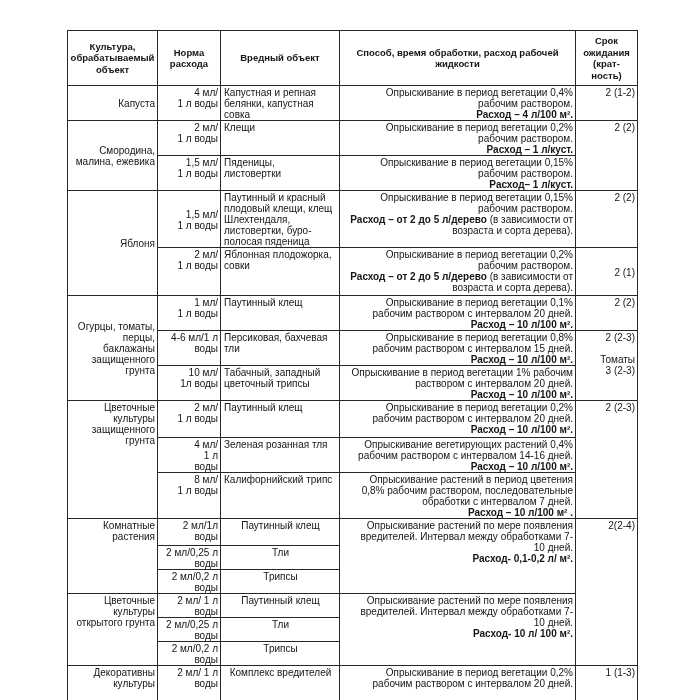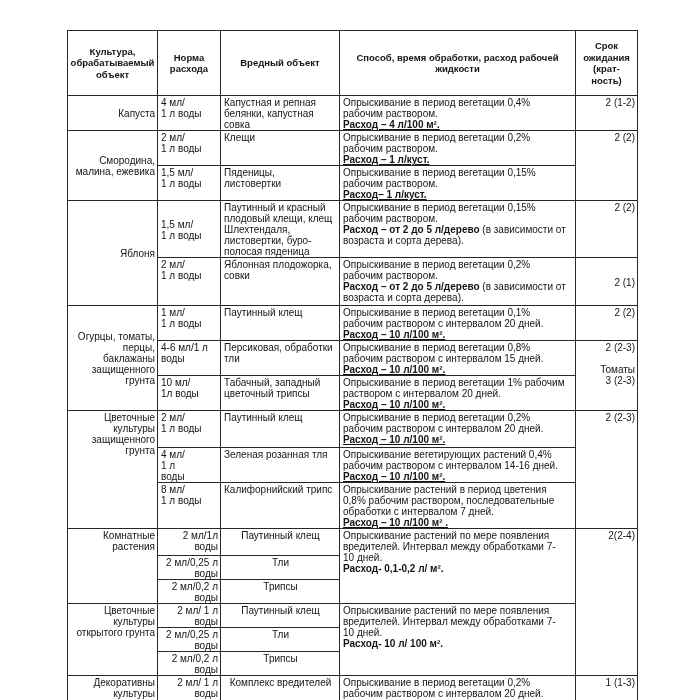--- a/index.html
+++ b/index.html
@@ -2,45 +2,45 @@
 <html><head>
 <meta charset="utf-8">
 <style>
   html,body{margin:0;padding:0;background:#ffffff;}
   body{width:700px;height:700px;position:relative;font-family:"Liberation Sans",sans-serif;color:#151515;}
   table{position:absolute;left:67px;top:30px;width:570px;border-collapse:collapse;table-layout:fixed;background:#fff;}
   td,th{border:1.5px solid #272727;overflow:hidden;vertical-align:top;white-space:pre-line;
         font-size:10px;line-height:11px;padding:1px 2px 0 3px;}
   th{font-weight:bold;text-align:center;vertical-align:middle;font-size:9.5px;line-height:11.5px;padding:1px;}
   .c-culture{text-align:right;}
-  .c-rate{text-align:left;}
+  .c-rate{text-align:right;}
   .c-rate.left{text-align:right;}
   .c-pest{text-align:left;}
   .c-pest.center{text-align:center;}
-  .c-method{text-align:left;}
+  .c-method{text-align:right;}
   .c-wait{text-align:right;}
   .v-mid{vertical-align:middle;}
   .m{display:block;}
   .rashod{font-weight:bold;}
-  .u{text-decoration:underline;}
+  .u{}
 </style>
 </head>
 <body>
 
 <table>
   <colgroup>
     <col style="width:90px">
       <col style="width:63px">
       <col style="width:119px">
       <col style="width:236px">
       <col style="width:62px">
   </colgroup>
 
   <tbody>
-      <tr style="height:65px">
+      <tr style="height:55px">
     <th>Культура,
 обрабатываемый
 объект</th>
     <th>Норма
 расхода</th>
     <th>Вредный объект</th>
     <th>Способ, время обработки, расход рабочей
 жидкости</th>
     <th>Срок
 ожидания
@@ -105,21 +105,21 @@
     <td class="c-rate">1 мл/
 1 л воды</td>
     <td class="c-pest">Паутинный клещ</td>
     <td class="c-method"><span class="m">Опрыскивание в период вегетации 0,1%
 рабочим раствором с интервалом 20 дней.</span><span class="rashod u">Расход – 10 л/100 м².</span></td>
     <td class="c-wait">2 (2)</td>
   </tr>
   <tr style="height:35px">
     <td class="c-rate">4-6 мл/1 л
 воды</td>
-    <td class="c-pest">Персиковая, обработки
+    <td class="c-pest">Персиковая, бахчевая
 тли</td>
     <td class="c-method"><span class="m">Опрыскивание в период вегетации 0,8%
 рабочим раствором с интервалом 15 дней.</span><span class="rashod u">Расход – 10 л/100 м².</span></td>
     <td class="c-wait" rowspan="2">2 (2-3)
 
 Томаты
 3 (2-3)</td>
   </tr>
   <tr style="height:33px">
     <td class="c-rate">10 мл/

